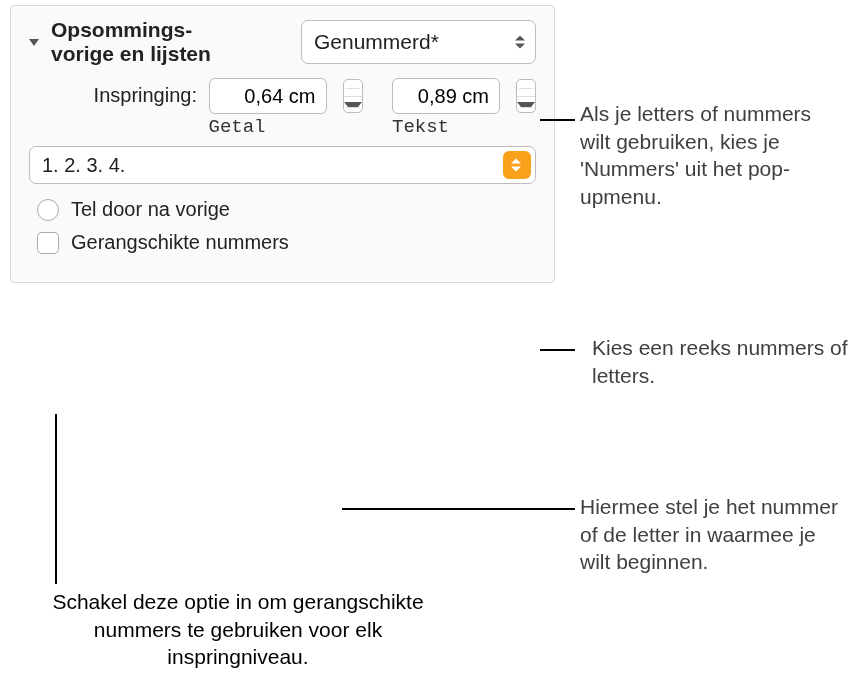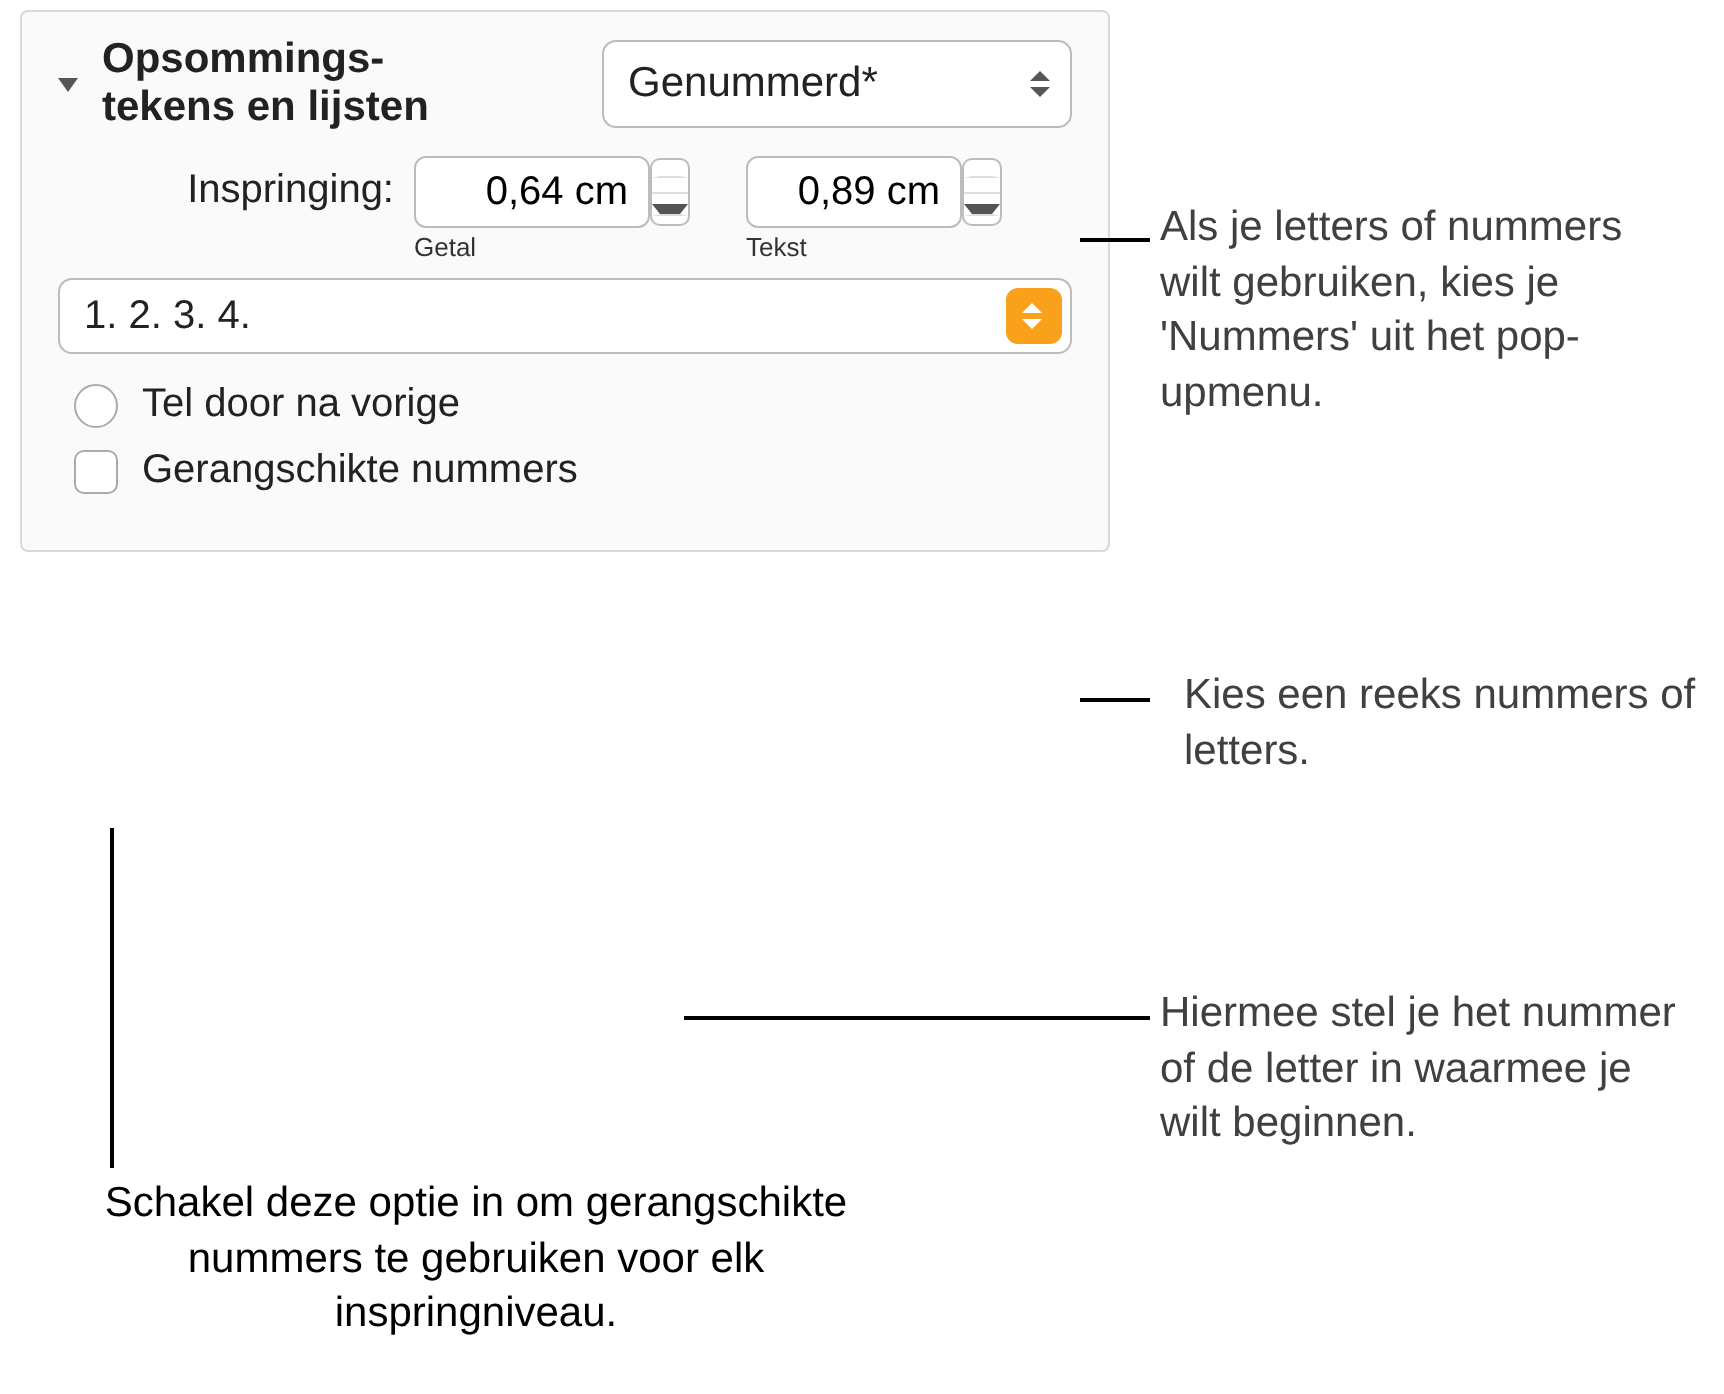--- a/index.html
+++ b/index.html
@@ -103,21 +103,21 @@
   }
   .popup-orange-btn .updown-chevron .up { border-bottom-color: #fff; }
   .popup-orange-btn .updown-chevron .down { border-top-color: #fff; }
   .label {
     font-size: 20px;
     text-align: right;
   }
   .stepper-field {
     display: flex;
     align-items: center;
-    gap: 0;
+    gap: 16px;
   }
   .input-box {
     background: #fff;
     border: 1px solid #bcbcbc;
     border-radius: 6px;
     height: 36px;
     text-align: right;
     padding: 0 10px;
     font-size: 20px;
     font-family: inherit;
@@ -139,30 +139,32 @@
     justify-content: center;
   }
   .stepper div:first-child { border-bottom: 1px solid #ddd; }
   .stepper .tri-up {
     width:0;height:0;border-left:4px solid transparent;border-right:4px solid transparent;border-bottom:5px solid #555;
   }
   .stepper .tri-down {
     width:0;height:0;border-left:4px solid transparent;border-right:4px solid transparent;border-top:5px solid #555;
   }
   .sublabel {
-    font-size: 13px;
+    font-size: 19px;
     color: #333;
     margin-top: 2px;
+    font-family: Liberation Mono, monospace;
   }
   .indent-section {
     display: flex;
     align-items: flex-start;
     gap: 10px;
     padding-left: 20px;
     margin-bottom: 8px;
+    justify-content: space-between;
   }
   .indent-section .col {
     display: flex;
     flex-direction: column;
     align-items: flex-start;
   }
   .number-section {
     display: flex;
     align-items: flex-start;
     gap: 10px;
@@ -250,21 +252,21 @@
   }
 </style>
 </head>
 <body>
 
 <div class="panel">
 
   <div class="header-row">
     <div class="disclosure"></div>
     <div class="header-title" style="white-space:pre-line;">Opsommings-
-tekens en lijsten</div>
+vorige en lijsten</div>
     <div class="header-select">
       <span>Genummerd*</span>
       <div class="updown-chevron">
         <div class="up"></div>
           <div class="down"></div>
       </div>
     </div>
   </div>
 
 

